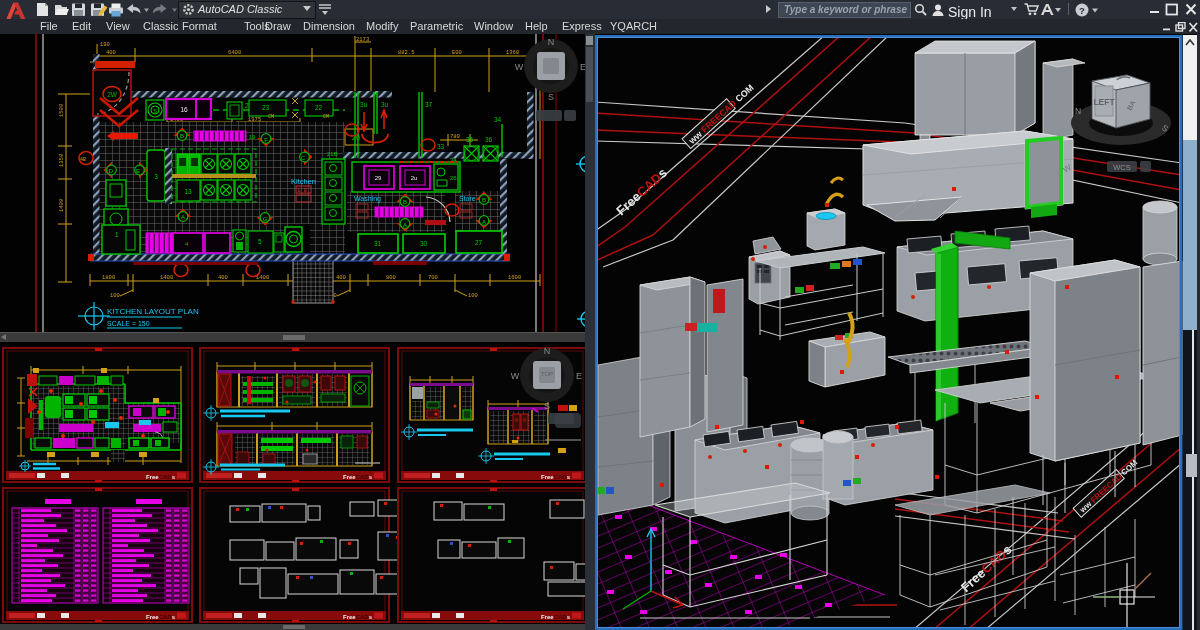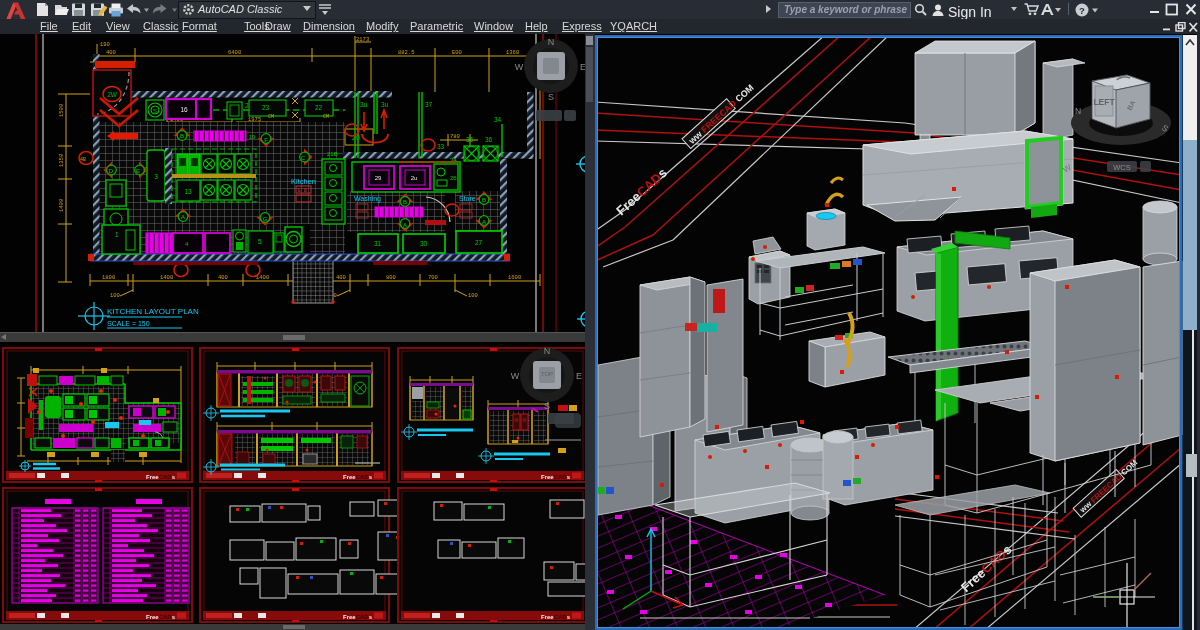--- a/index.html
+++ b/index.html
@@ -1,21 +1,21 @@
 <!DOCTYPE html>
 <html><head>
 <meta charset="utf-8">
 <style>
   html,body{margin:0;padding:0;background:#000;}
   #app{position:relative;width:1200px;height:630px;overflow:hidden;background:#000;
        font-family:"Liberation Sans",sans-serif;}
   .abs{position:absolute;}
   #titlebar{left:0;top:0;width:1200px;height:19px;background:#282c34;}
   #menubar{left:0;top:19px;width:1200px;height:15px;background:#23272d;}
-  .menu{color:#d8d8d8;font-size:11px;position:absolute;top:1px;text-decoration:underline;}
+  .menu{color:#d8d8d8;font-size:11px;position:absolute;top:1px;}
   #canvas{left:0;top:34px;width:1200px;height:596px;background:#020202;}
 </style>
 </head>
 <body>
 <div id="app">
   <div id="titlebar" class="abs">
 
     <svg class="abs" style="left:6px;top:2px" width="20" height="17" viewBox="0 0 20 17">
       <path d="M0.5 17 L7.4 0.5 H12 L19.5 17 H14.8 L13 12.6 H8.2 L9.8 8.8 H11.5 L9.7 4.2 L4.6 17 Z" fill="#c8332f"></path>
       <path d="M7.4 0.5 L9.7 4.2 L4.6 17 L0.5 17 Z" fill="#e04540"></path>

